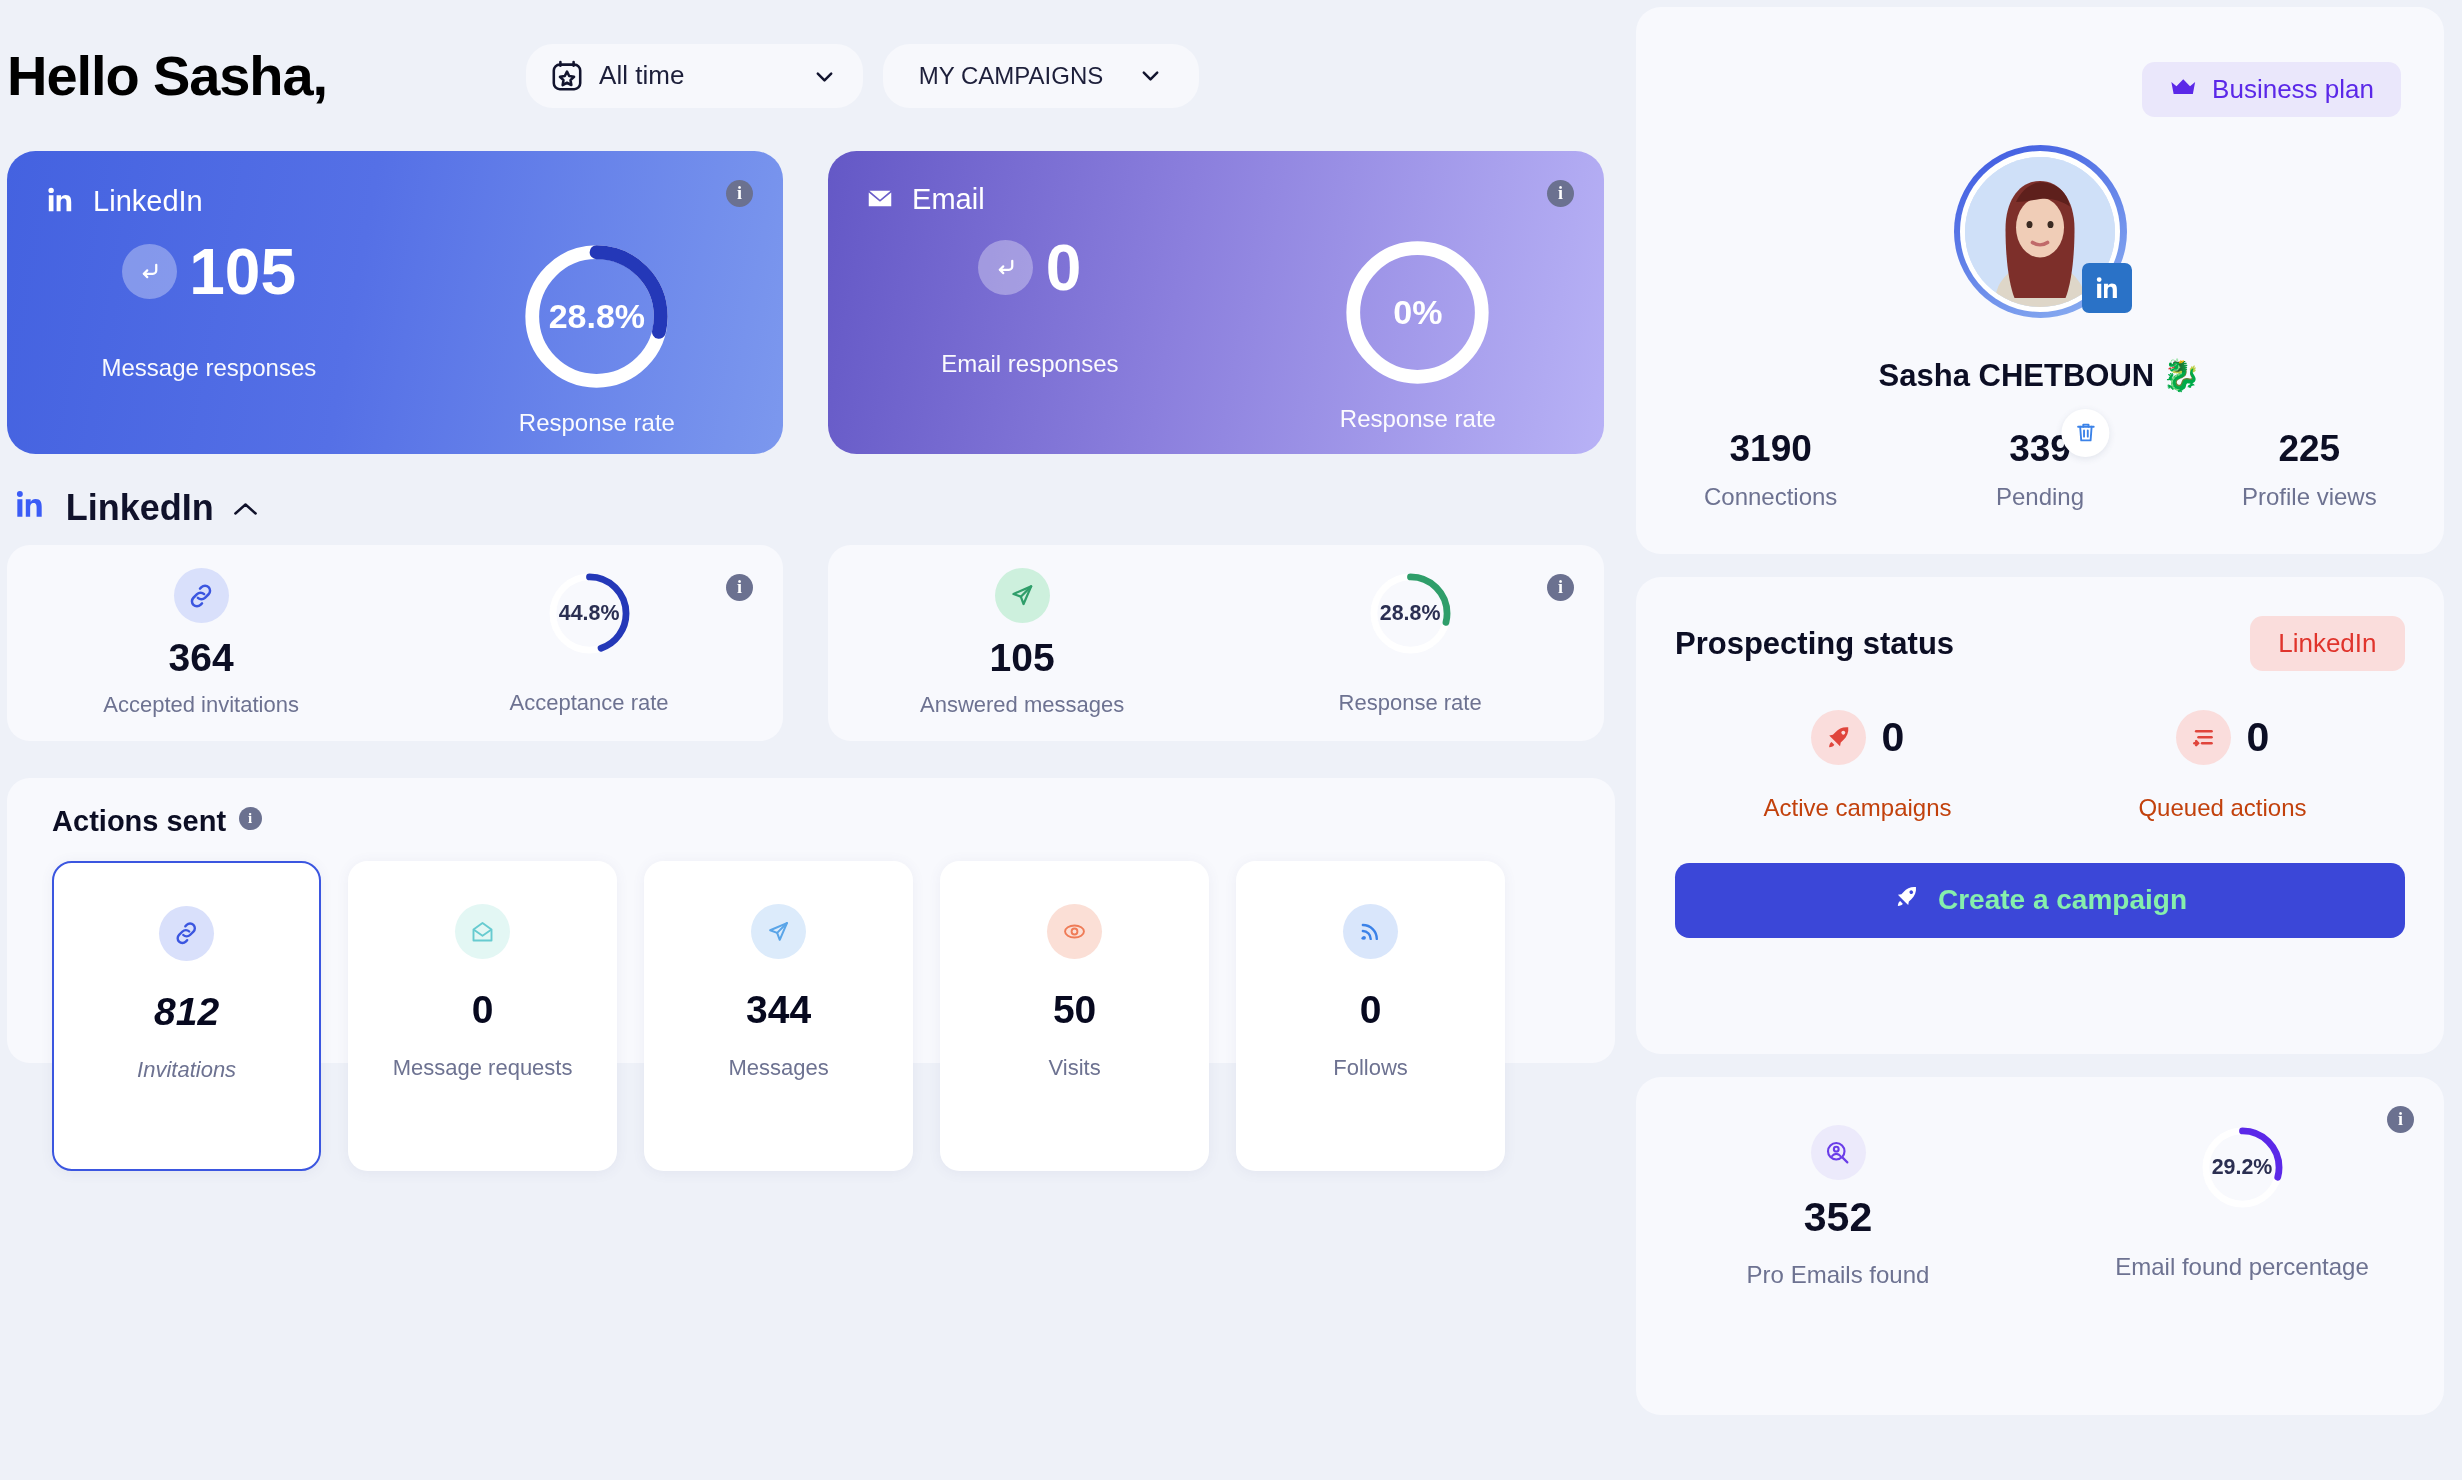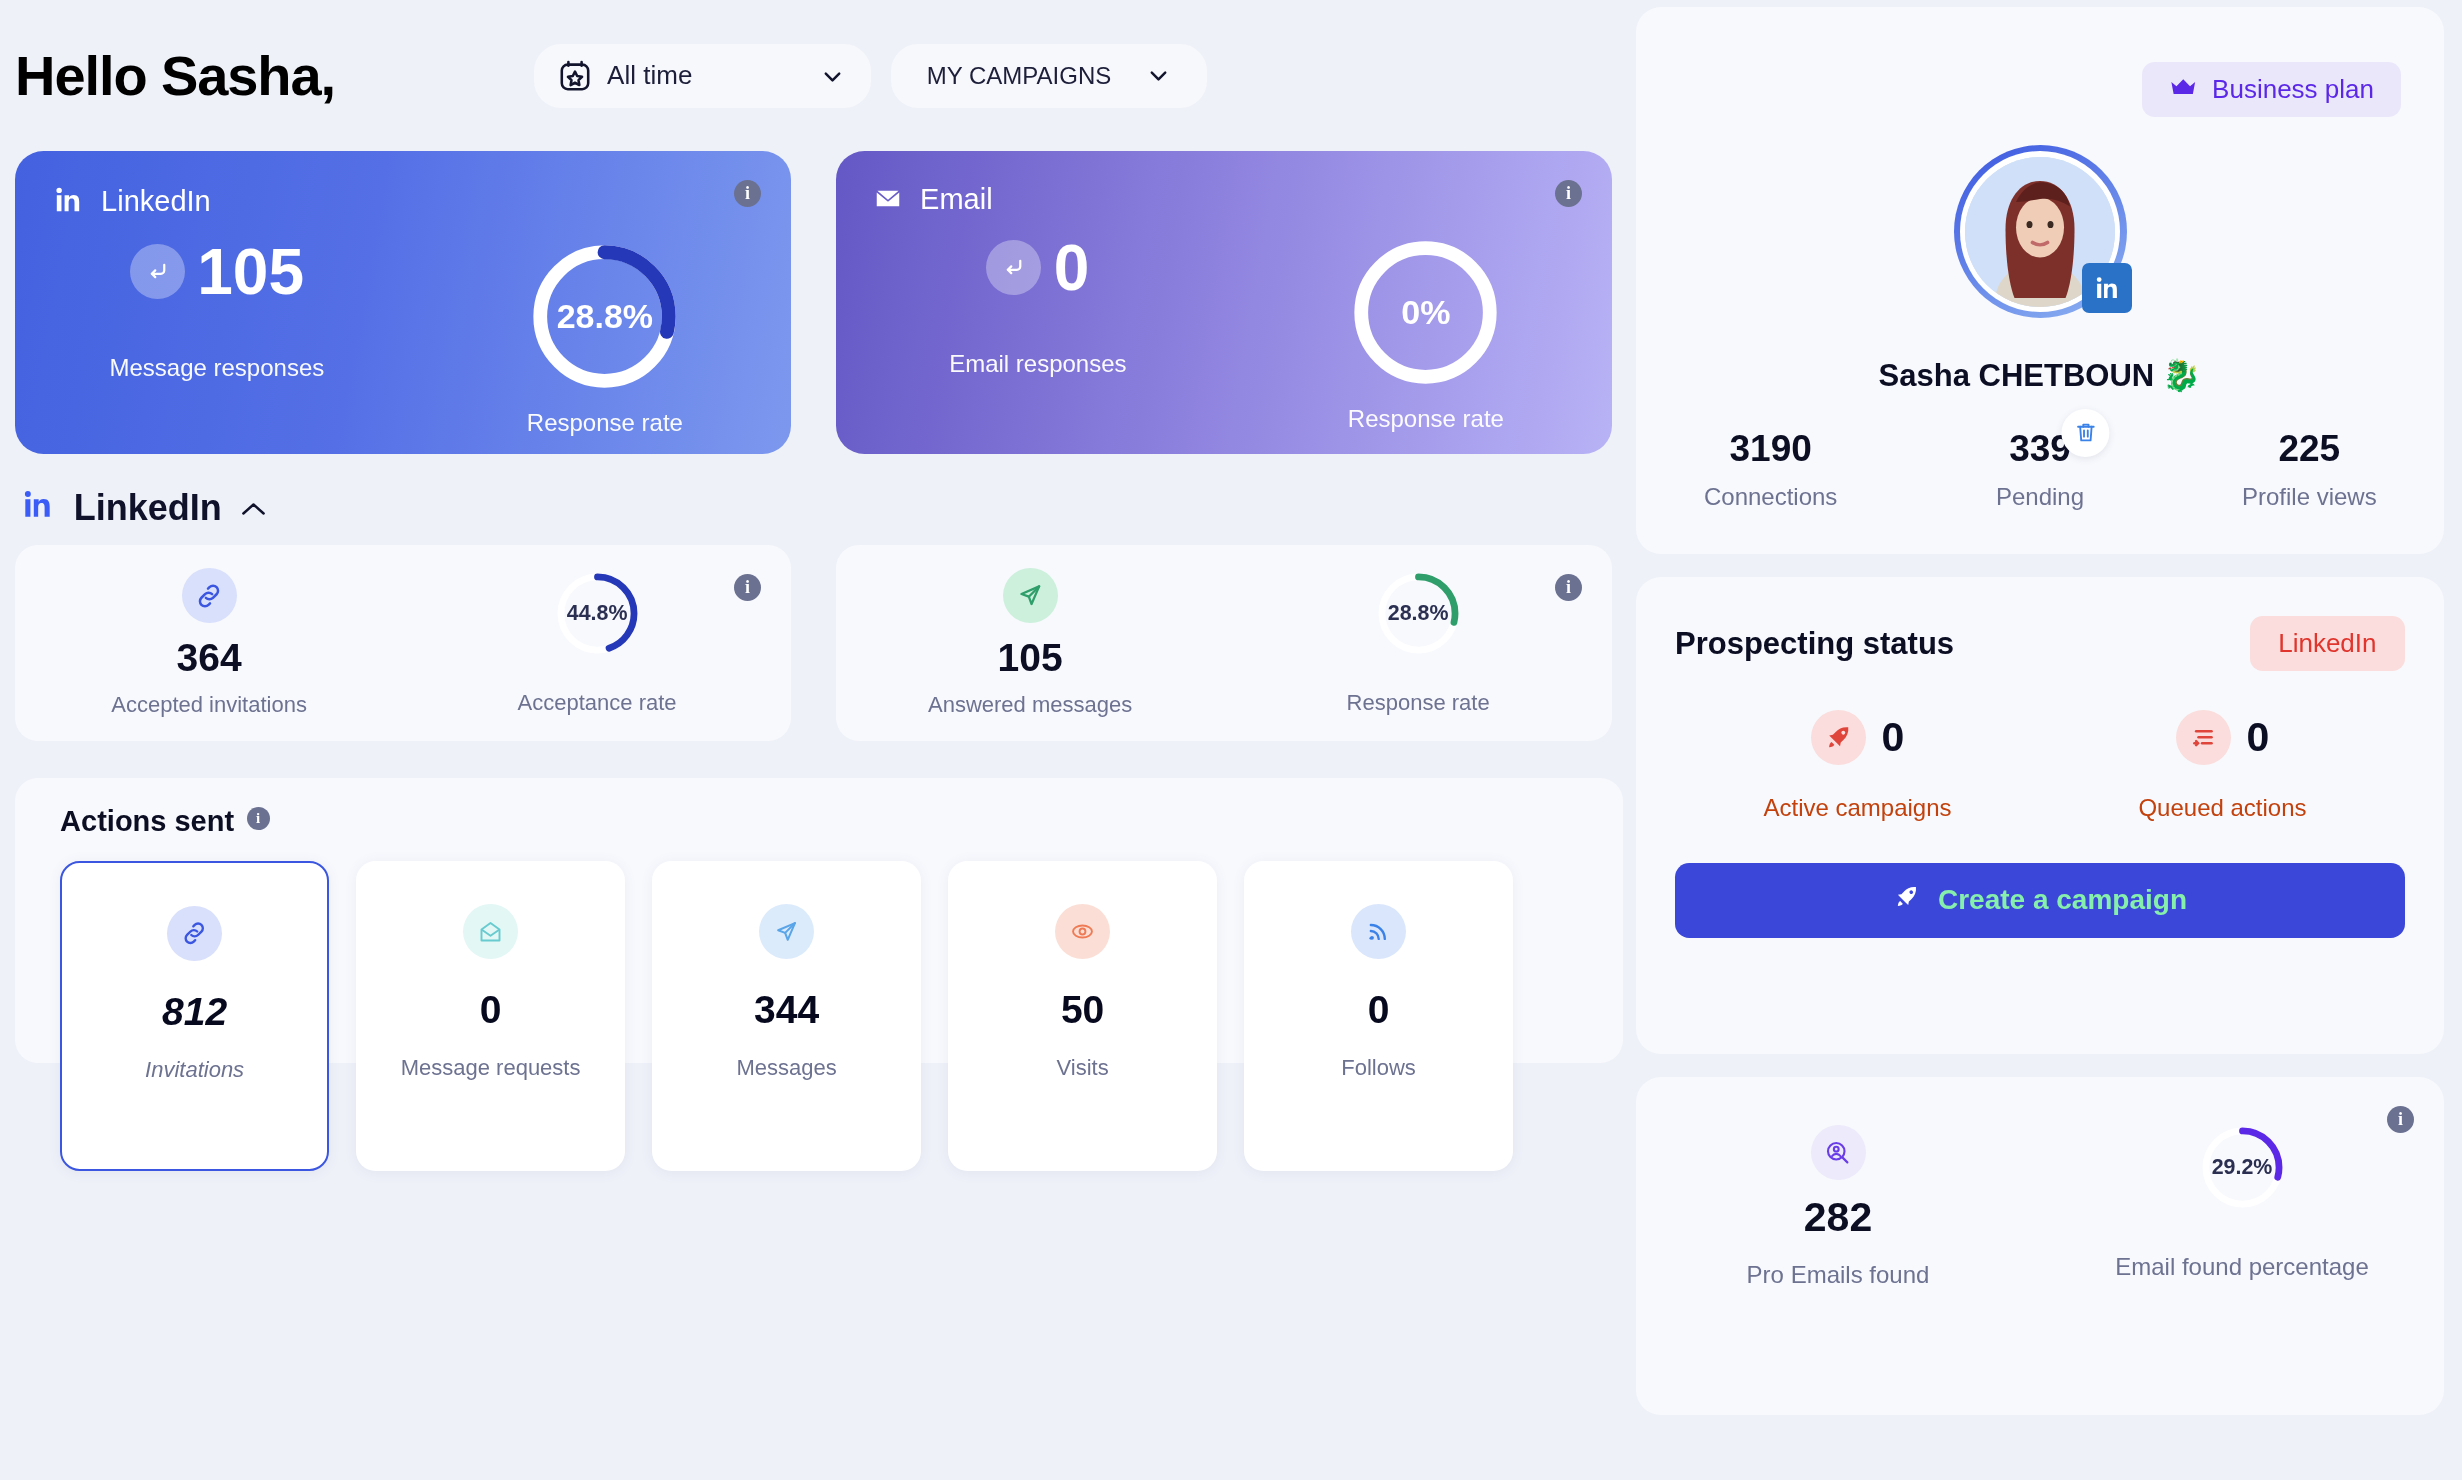--- a/index.html
+++ b/index.html
@@ -5,21 +5,21 @@
   * { box-sizing: border-box; margin: 0; padding: 0; }
   html, body {
     width: 2462px; height: 1480px;
     background: #eef1f8;
     font-family: "Liberation Sans", sans-serif;
     overflow: hidden;
   }
   .page { position: relative; width: 2462px; height: 1480px; display: flex; }
 
   
-  .left-col { width: 1636px; padding: 0 0 0 8px; position: relative; }
+  .left-col { width: 1636px; padding: 0 0 0 0; position: relative; }
 
   .topbar { display: flex; align-items: center; height: 151px; padding-left: 7.1px; }
   .greeting {
     font-size: 56px; font-weight: 700; color: #000; letter-spacing: -1.1px;
     white-space: nowrap;
   }
   .topbar-controls { display: flex; gap: 19.6px; margin-left: 199px; align-items: center; }
   .pill {
     background: #f7f8fc; border-radius: 27px; height: 64px;
     display: flex; align-items: center; gap: 14.2px; padding: 0 27px;
@@ -548,21 +548,21 @@
       <div class="info-dot">i</div>
       <div class="emails-half">
         <span class="ico-circle" style="background:#eceafb">
           <svg viewBox="0 0 24 24" width="30" height="30" fill="none" stroke="#6a3ce8" stroke-width="1.7" stroke-linecap="round" stroke-linejoin="round">
               <circle cx="10.6" cy="10.6" r="6.6"></circle>
               <circle cx="10.6" cy="8.9" r="1.9"></circle>
               <path d="M7.3 14.4a4 4 0 016.6 0"></path>
               <path d="M15.5 15.5l4 4"></path>
             </svg>
         </span>
-        <div class="em-num">282</div>
+        <div class="em-num">352</div>
         <div class="em-lbl">Pro Emails found</div>
       </div>
       <div class="emails-half g">
         <div class="mini-gauge">
           <svg viewBox="0 0 100 100" width="85" height="85">
             <circle cx="50" cy="50" r="43" fill="none" stroke="#ffffff" stroke-width="8"></circle>
             <circle cx="50" cy="50" r="43" fill="none" stroke="#5b28e8" stroke-width="8" stroke-linecap="round" stroke-dasharray="79 191" transform="rotate(-90 50 50)"></circle>
           </svg>
           <div class="mini-gauge-txt">29.2%</div>
         </div>

